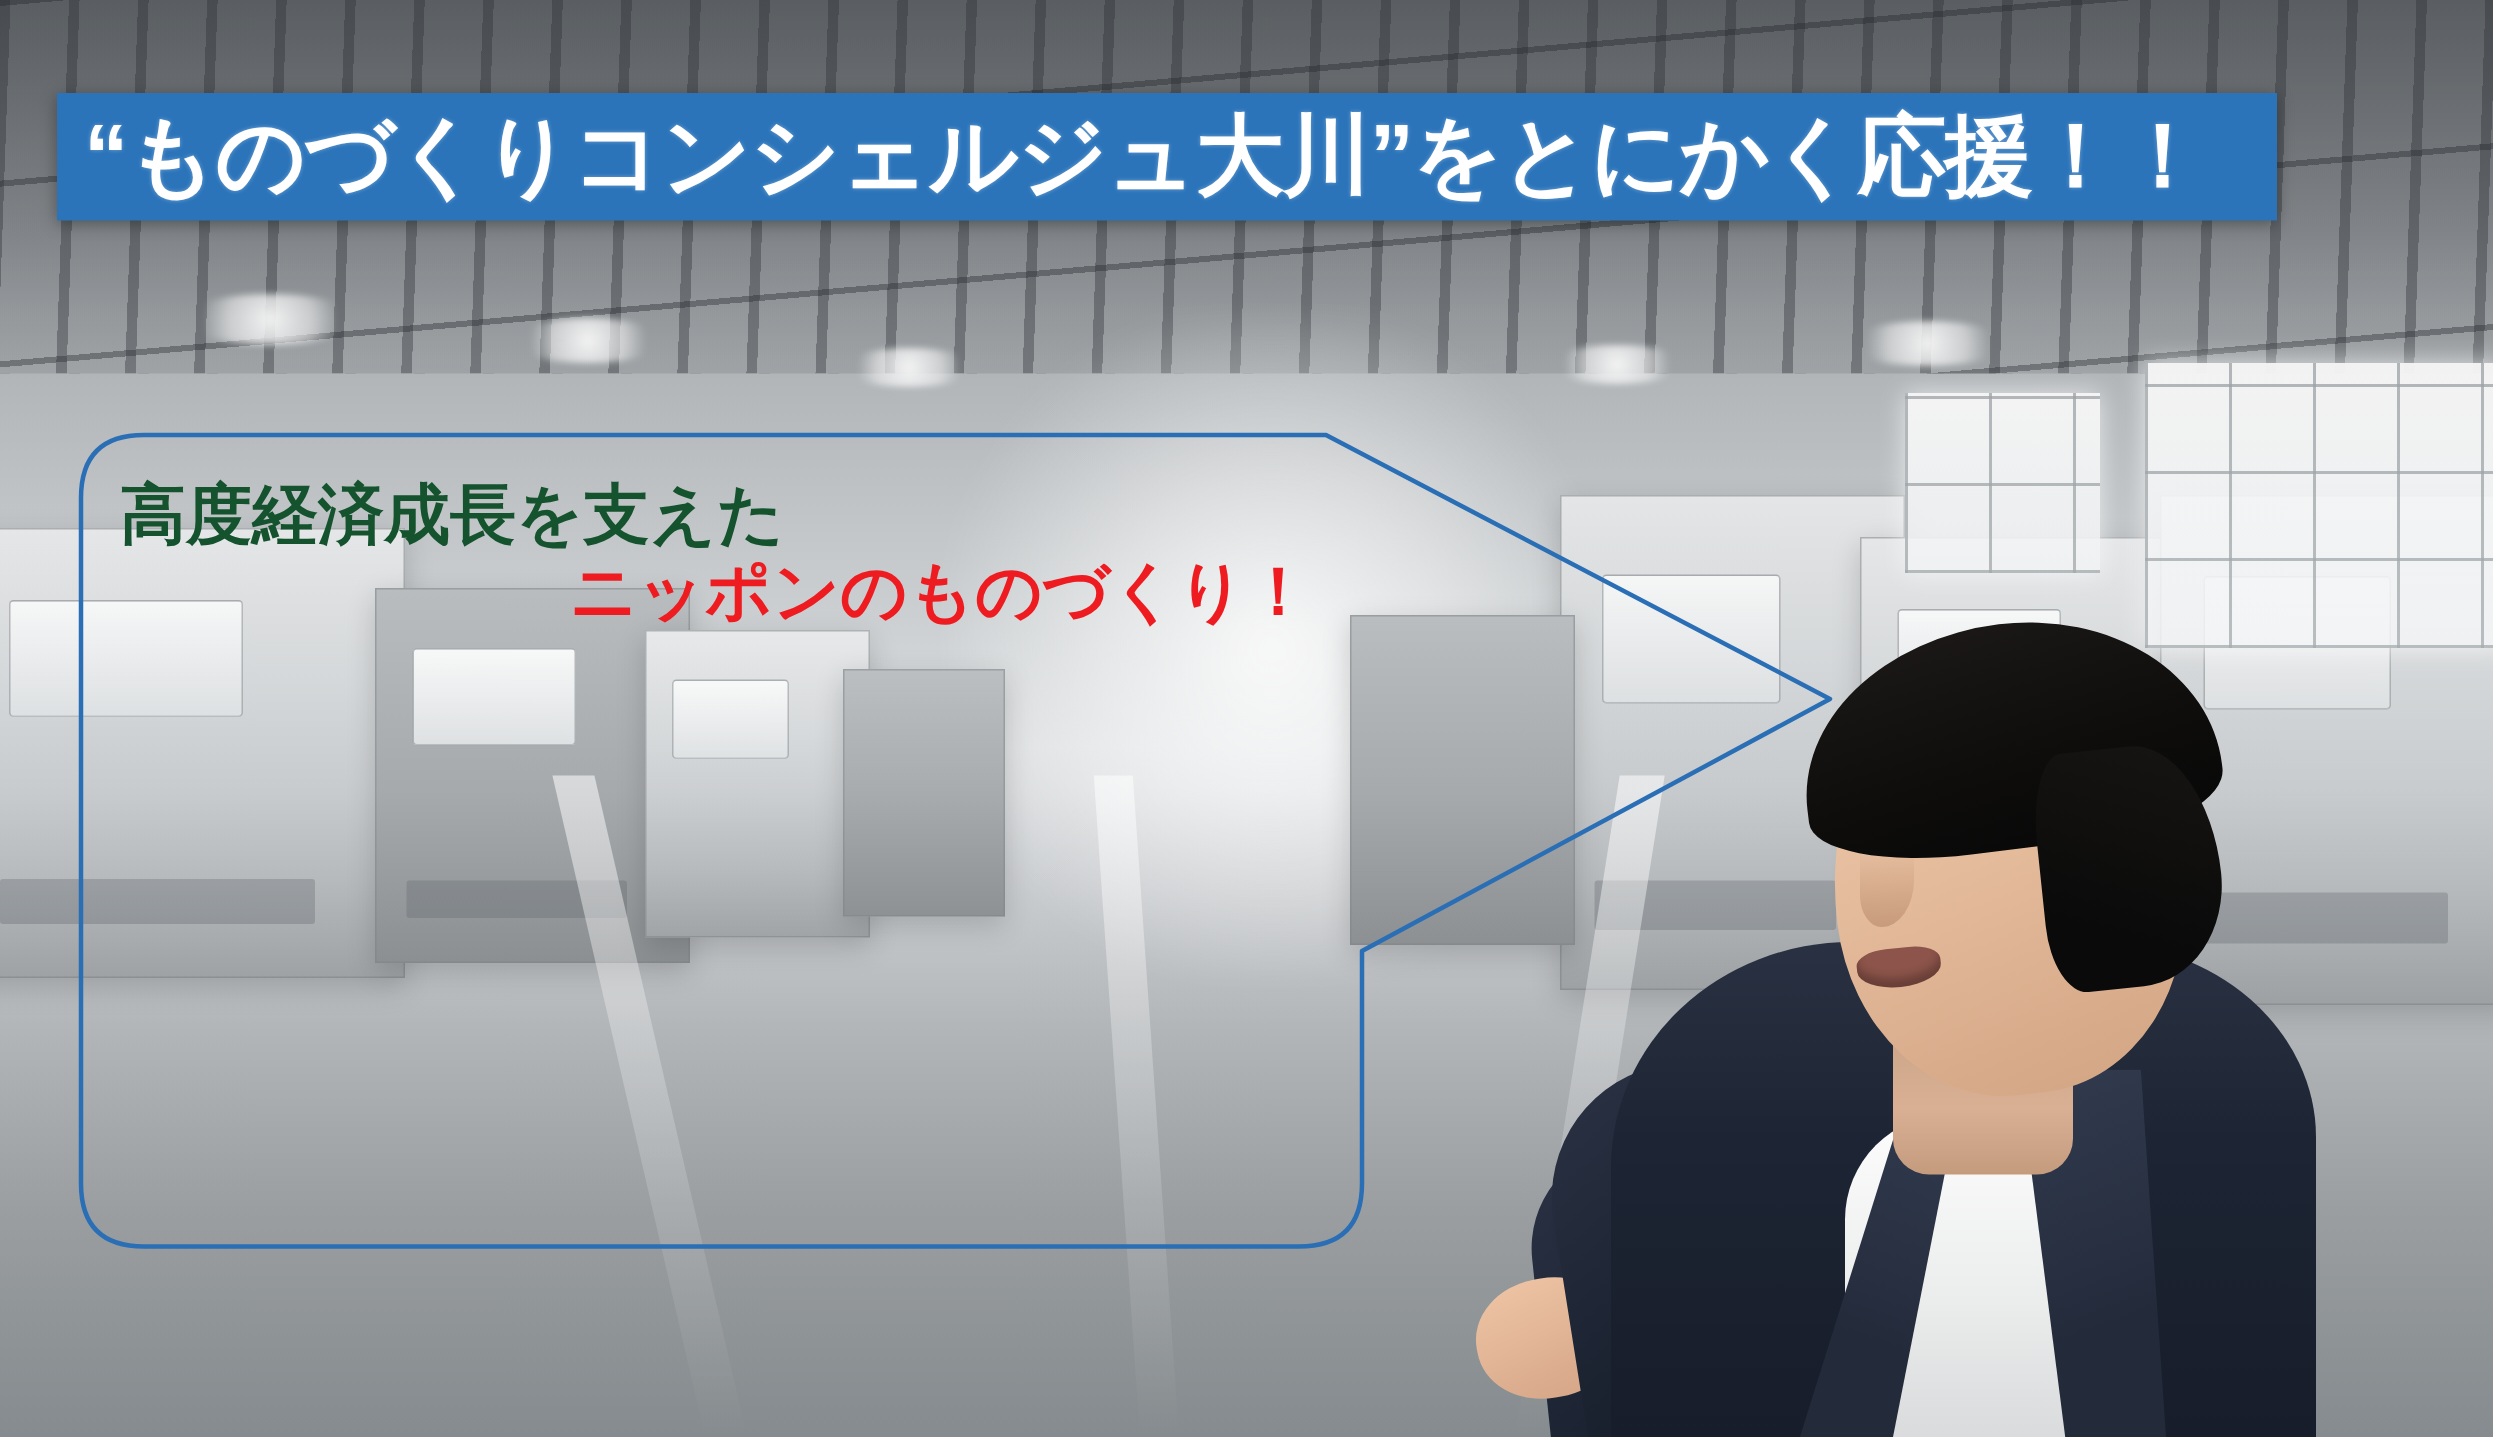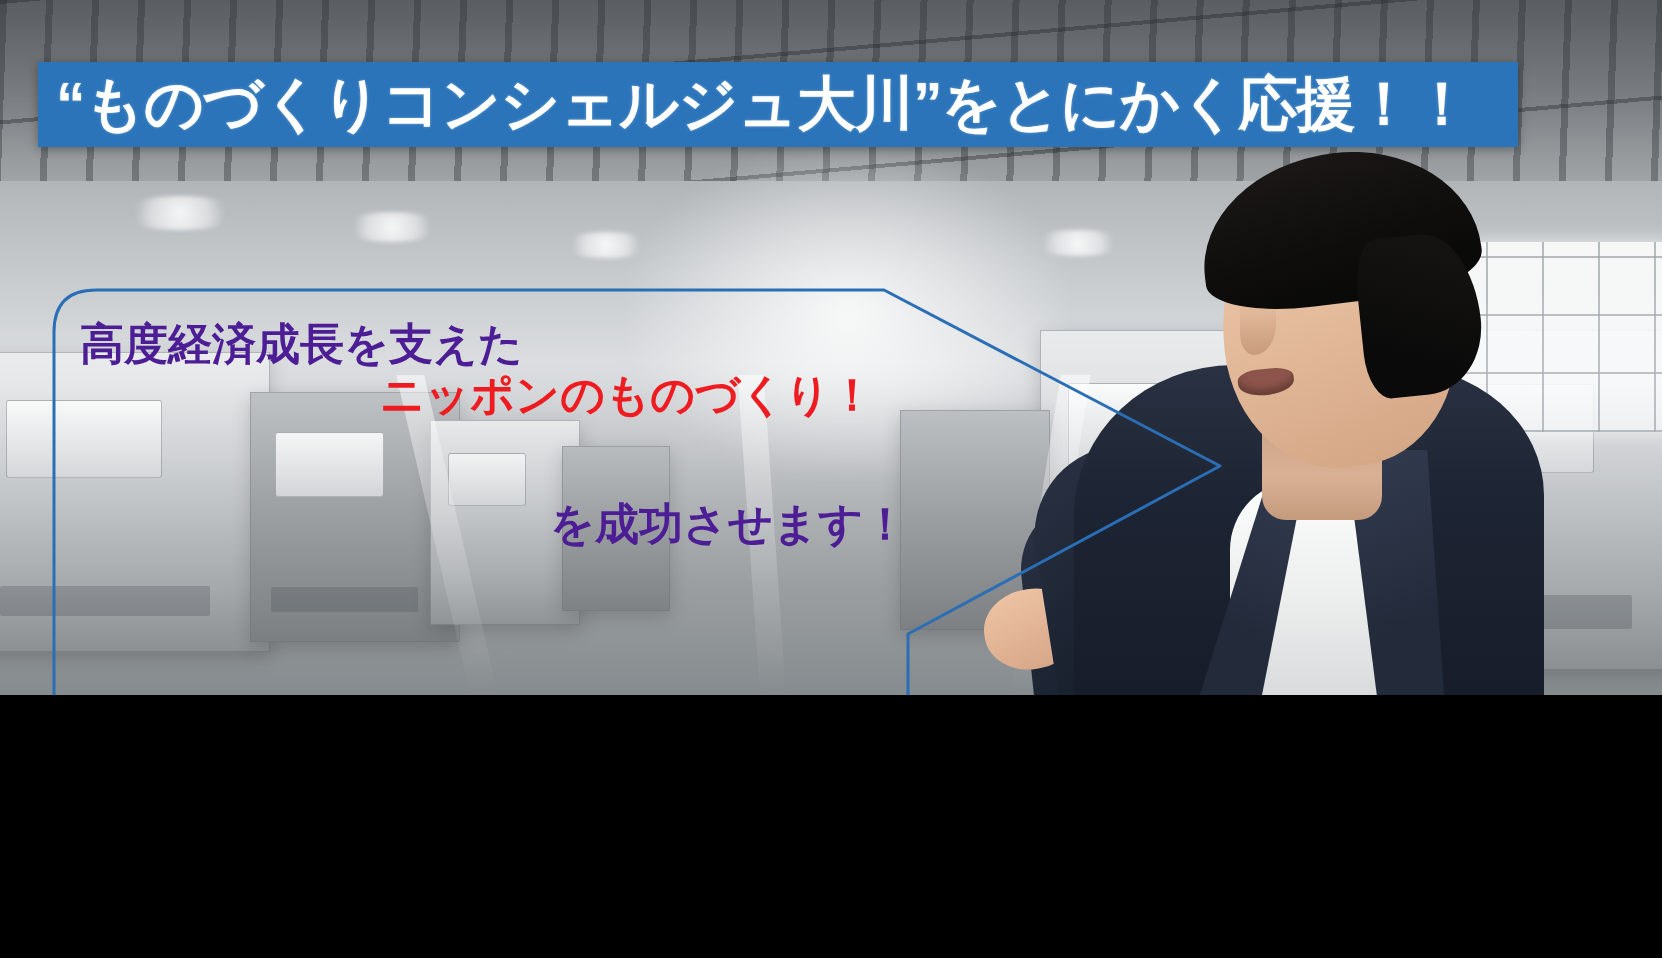--- a/index.html
+++ b/index.html
@@ -6,21 +6,21 @@
   * { margin:0; padding:0; box-sizing:border-box; }
   html,body{
     width:1662px; height:958px;
     background:#000;
     font-family:"Liberation Sans","DejaVu Sans",sans-serif;
     overflow:hidden;
   }
 
   .slide{
     position:relative;
-    width:1662px; height:695px;
+    width:1662px; height:958px;
     overflow:hidden;
     background:#b9bcbe;
   }
 
   
   .bg{ position:absolute; inset:0; overflow:hidden; }
 
   
   .bg-base{
     position:absolute; inset:0;
@@ -125,21 +125,21 @@
   .bubble-wrap{ position:absolute; left:52px; top:288px; width:1180px; height:545px; }
   .bubble-svg{ position:absolute; inset:0; width:100%; height:100%; overflow:visible; }
 
   .bubble-body{
     position:absolute;
     left:28px; top:34px;
     width:855px; height:480px;
     padding:0;
   }
   .line{
-    color:#4c1d95;
+    color:#14532d;
     font-size:44px;
     line-height:1.02;
     font-weight:700;
     white-space:nowrap;
     letter-spacing:0px;
   }
   .line.red{ color:#ee1c20; }
   .line.red.u{ text-decoration:underline; text-decoration-thickness:3px; text-underline-offset:9px; }
   .line.ind-1{ padding-left:300px; }
   .line.ind-2{ padding-left:470px; }
@@ -342,18 +342,17 @@
     </svg>
 
     <div class="bubble-body">
       <div class="line">高度経済成長を支えた</div>
       <div class="gap-xs"></div>
       <div class="line red ind-1">ニッポンのものづくり！</div>
       <div class="gap-md"></div>
       <div class="gap-sm"></div>
       <div class="gap-sm"></div>
       <div class="gap-sm"></div>
-      <div class="line ind-2">を成功させます！</div>
       <div class="gap-sm"></div>
     </div>
   </div>
 
 </div>
 
 </body></html>

